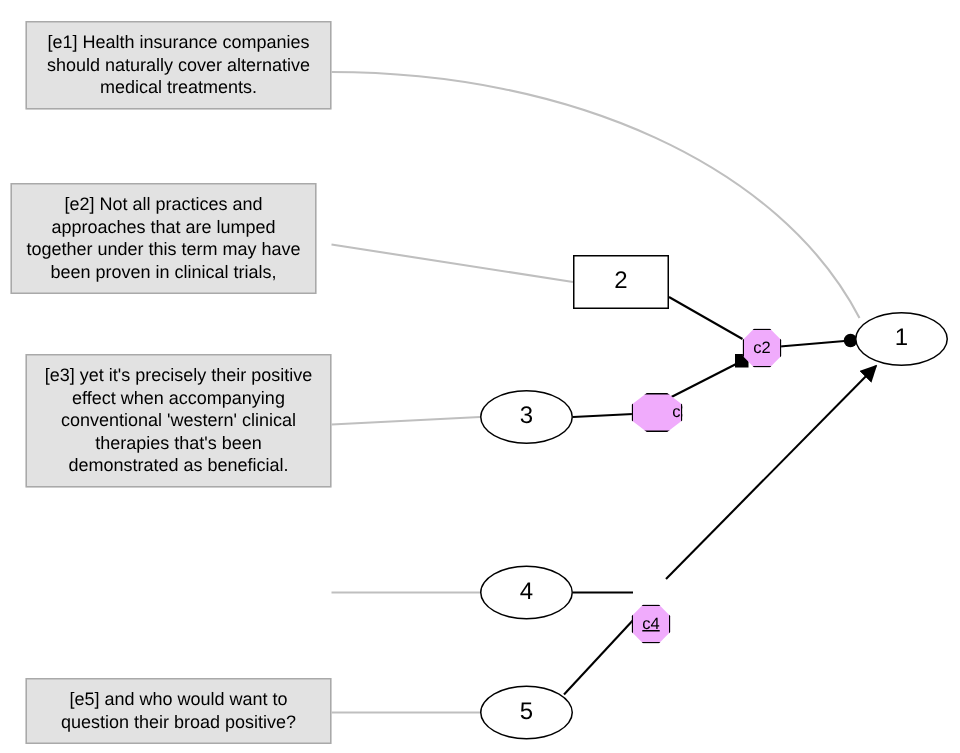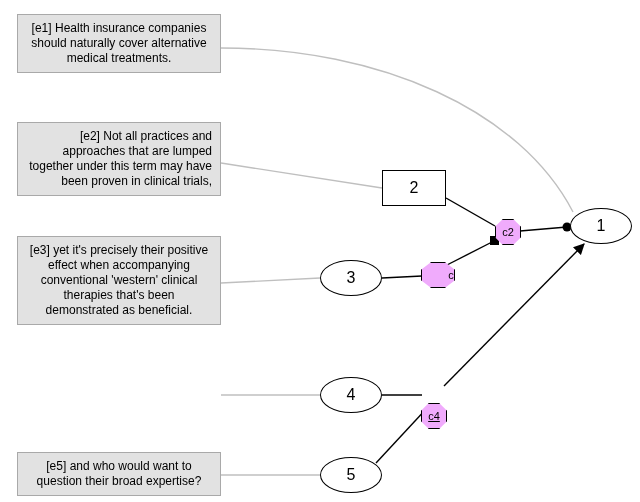--- a/index.html
+++ b/index.html
@@ -100,23 +100,23 @@
   <circle cx="567" cy="227" r="4.5" fill="#000"></circle>
 
   <line x1="382" y1="395" x2="422" y2="395" stroke="#000" stroke-width="1.4"></line>
 
   <line x1="376" y1="463" x2="428" y2="407" stroke="#000" stroke-width="1.4"></line>
 
   <line x1="444" y1="386" x2="584" y2="244" stroke="#000" stroke-width="1.4" marker-end="url(#arrow)"></line>
 </svg>
 
 <div class="textbox" style="left:17px; top:14px;">[e1] Health insurance companies should naturally cover alternative medical treatments.</div>
-<div class="textbox" style="left:17px; top:122px;text-align:right;">[e2] Not all practices and approaches that are lumped together under this term may have been proven in clinical trials,</div>
+<div class="textbox" style="left:7px; top:122px;">[e2] Not all practices and approaches that are lumped together under this term may have been proven in clinical trials,</div>
 <div class="textbox" style="left:17px; top:236px;">[e3] yet it's precisely their positive effect when accompanying conventional 'western' clinical therapies that's been demonstrated as beneficial.</div>
-<div class="textbox" style="left:17px; top:452px;">[e5] and who would want to question their broad expertise?</div>
+<div class="textbox" style="left:17px; top:452px;">[e5] and who would want to question their broad positive?</div>
 
 <div class="nodebox ellipse" style="left:570px; top:208px;">1</div>
 <div class="nodebox rect" style="left:382px; top:170px;">2</div>
 <div class="nodebox ellipse" style="left:320px; top:260px;">3</div>
 <div class="nodebox ellipse" style="left:320px; top:377px;">4</div>
 <div class="nodebox ellipse" style="left:320px; top:457px;">5</div>
 
 <div class="conn" style="left:495px; top:219px;">c2</div>
 <div class="conn" style="left:421px; top:262px;padding-left:32px;">c3</div>
 <div class="conn" style="left:421px; top:403px;text-decoration:underline;">c4</div>

